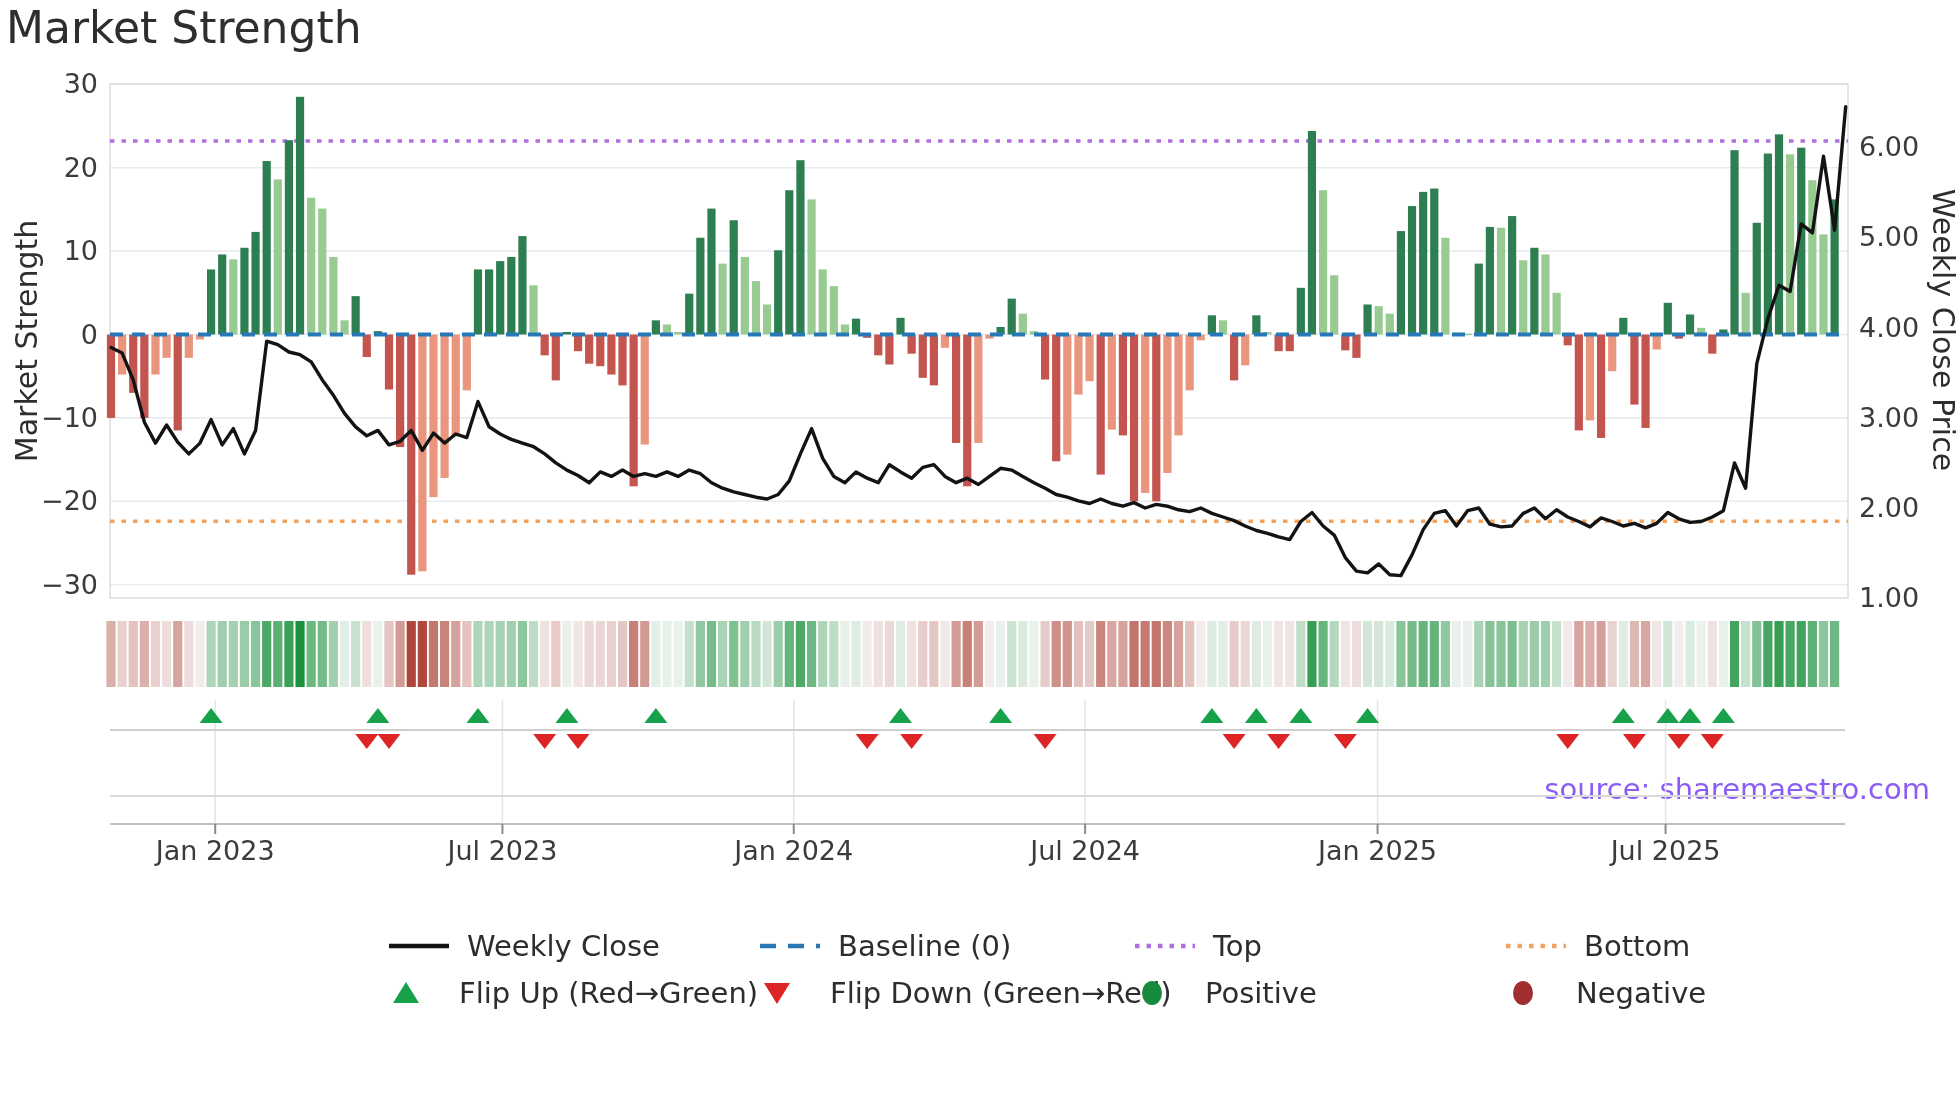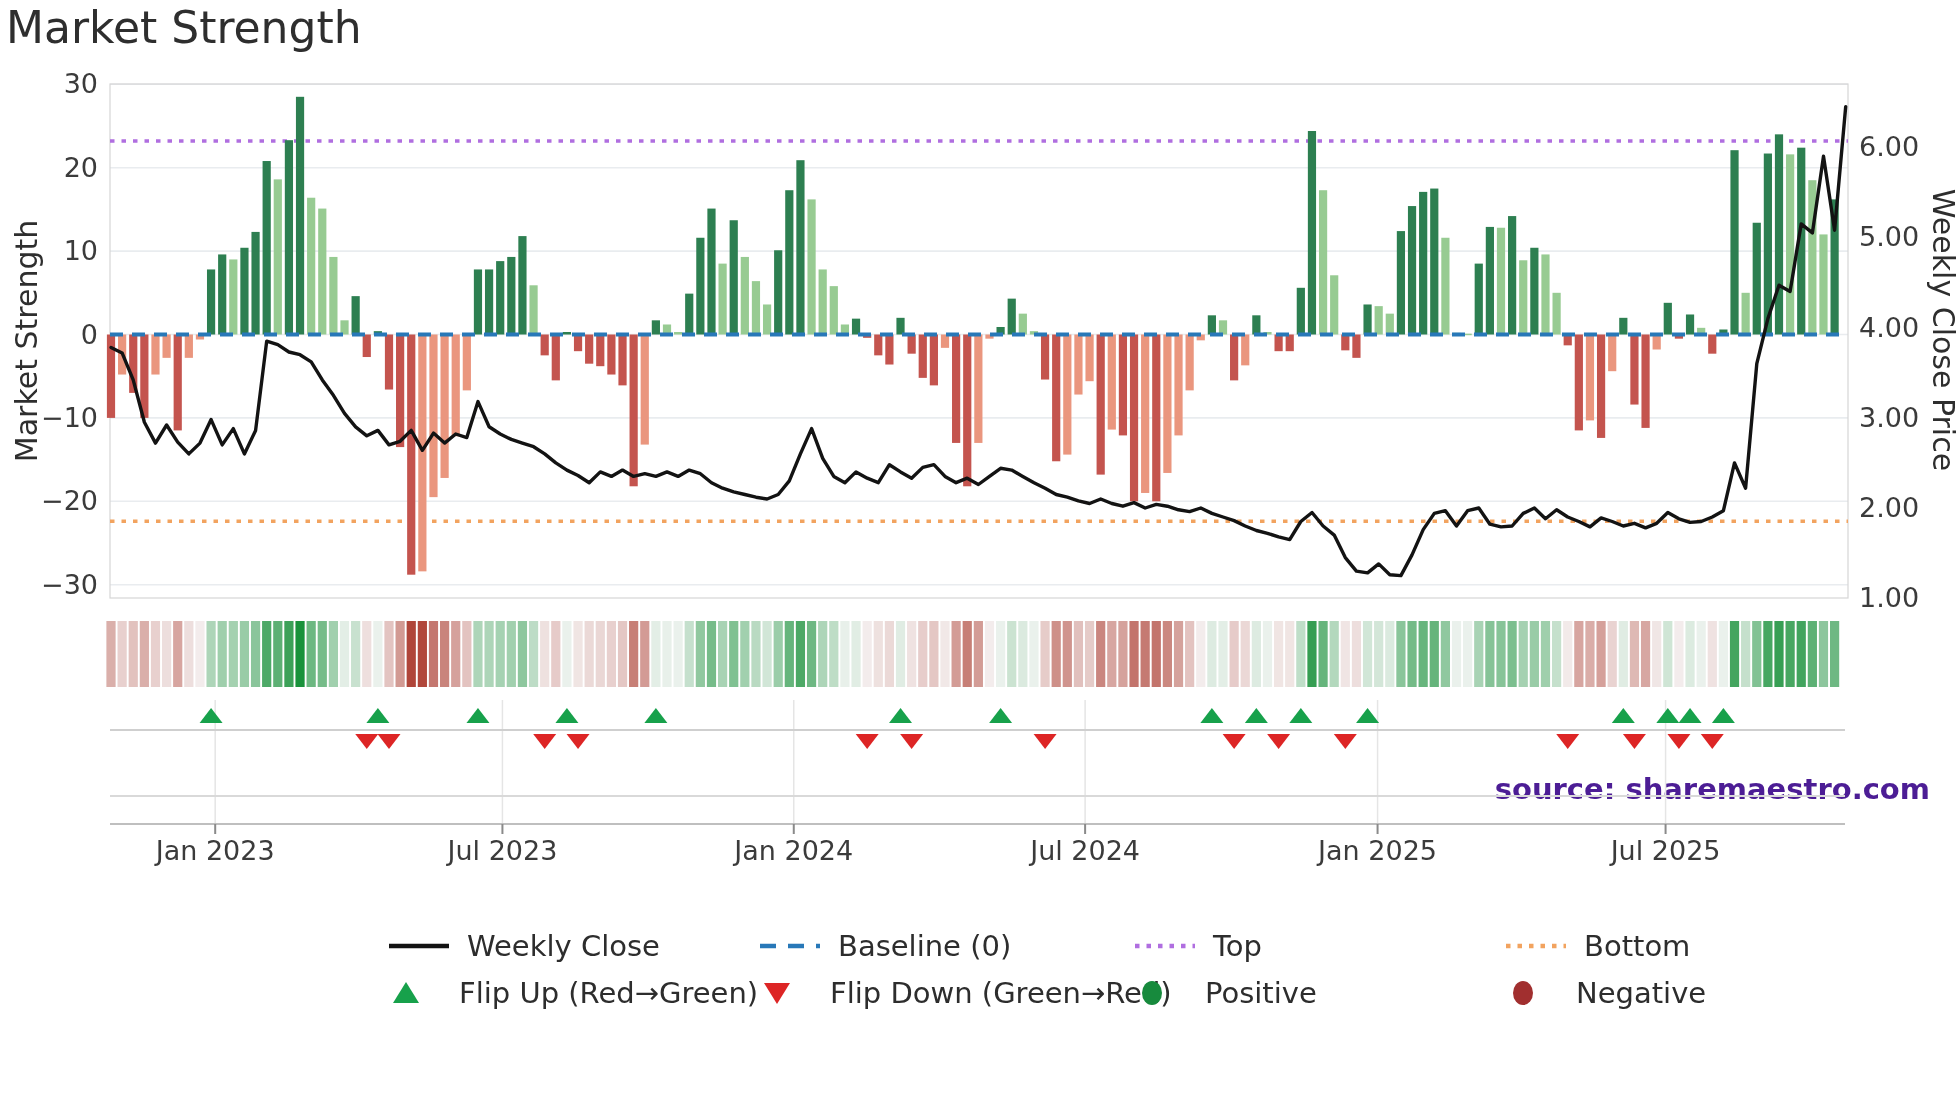--- a/index.html
+++ b/index.html
@@ -2,21 +2,21 @@
 <html><head>
 <meta charset="utf-8">
 <style>
   html,body{margin:0;padding:0;background:#ffffff;}
   #root{position:relative;width:1960px;height:1102px;background:#ffffff;overflow:hidden;
         font-family:"DejaVu Sans","Liberation Sans",sans-serif;}
   #chart-title{position:absolute;left:6px;top:2px;font-size:44px;color:#2e2e2e;}
   .ylab{position:absolute;white-space:nowrap;font-size:30px;color:#2e2e2e;}
   #ylab-left{left:26px;top:341px;transform:translate(-50%,-50%) rotate(-90deg);}
   #ylab-right{left:1943px;top:330px;transform:translate(-50%,-50%) rotate(90deg);}
-  #source-note{position:absolute;right:30px;top:772px;font-size:29px;color:#4c1d95;font-weight:bold;}
+  #source-note{position:absolute;right:30px;top:772px;font-size:29px;color:#8b5cf6;}
   svg{position:absolute;left:0;top:0;}
   text{font-family:"DejaVu Sans","Liberation Sans",sans-serif;}
 </style>
 </head>
 <body>
 
 <div id="root">
   <div id="chart-title">Market Strength</div>
   <div id="ylab-left" class="ylab">Market Strength</div>
   <div id="ylab-right" class="ylab">Weekly Close Price</div>

